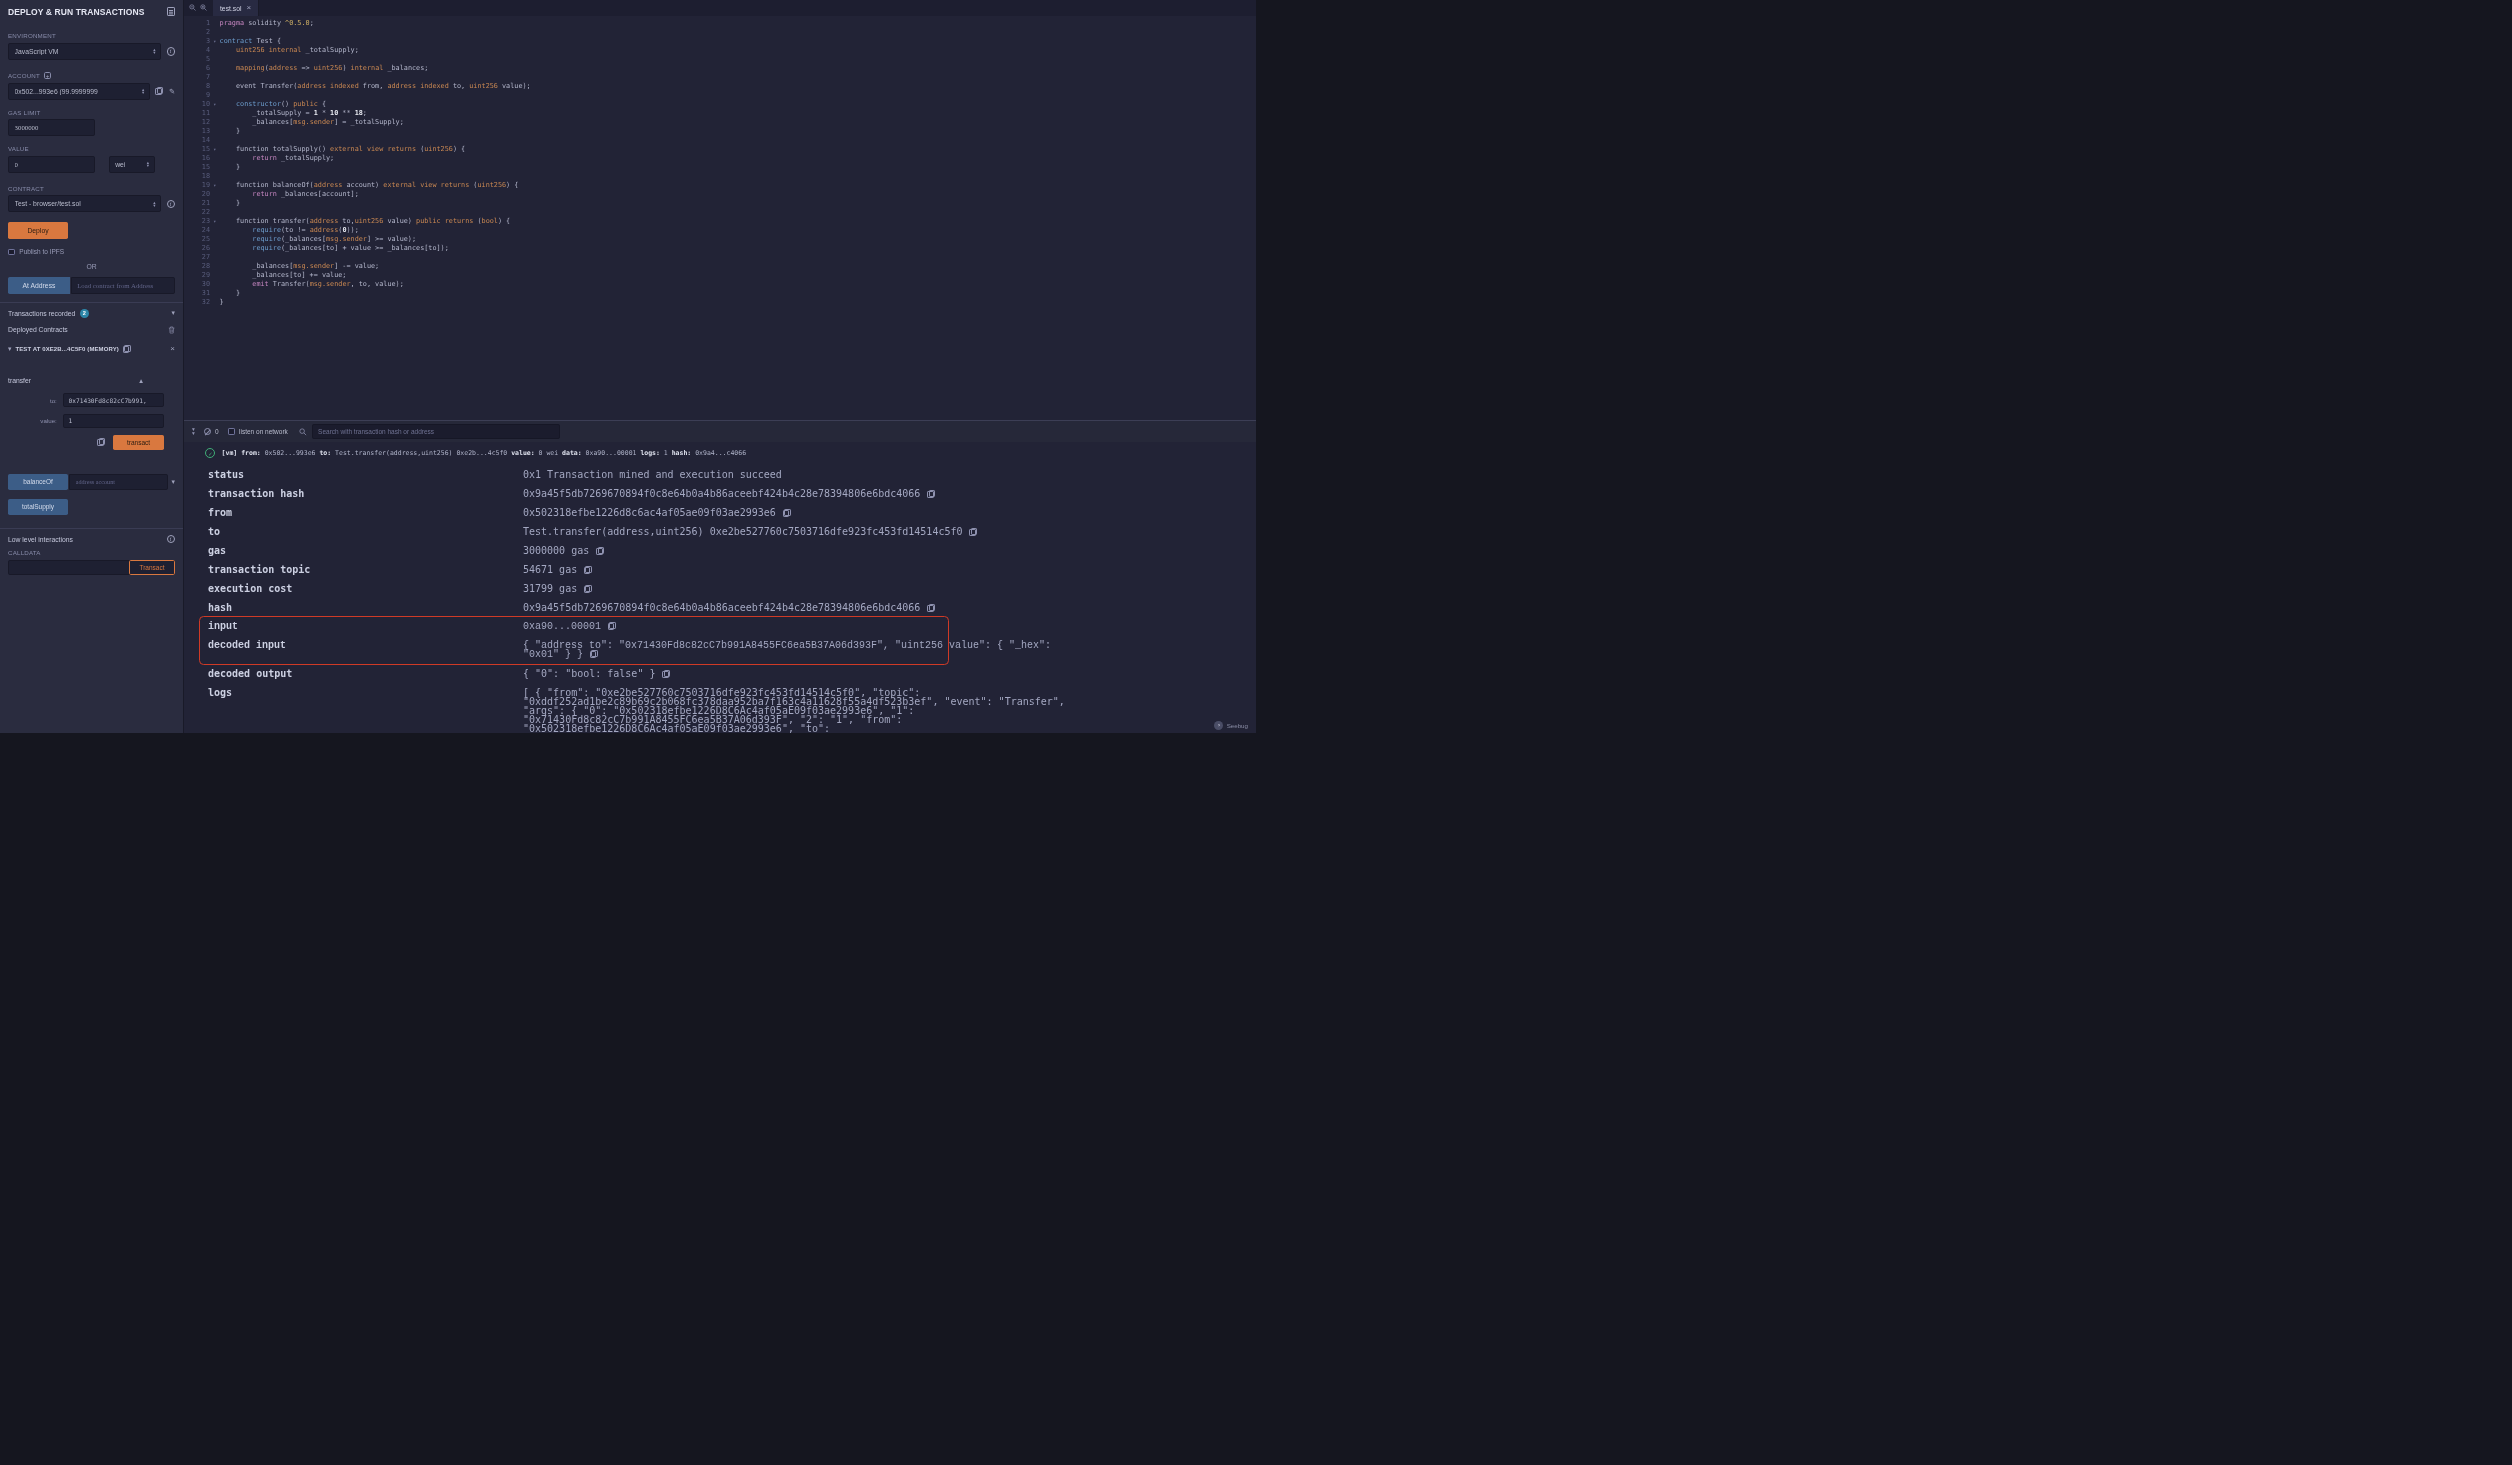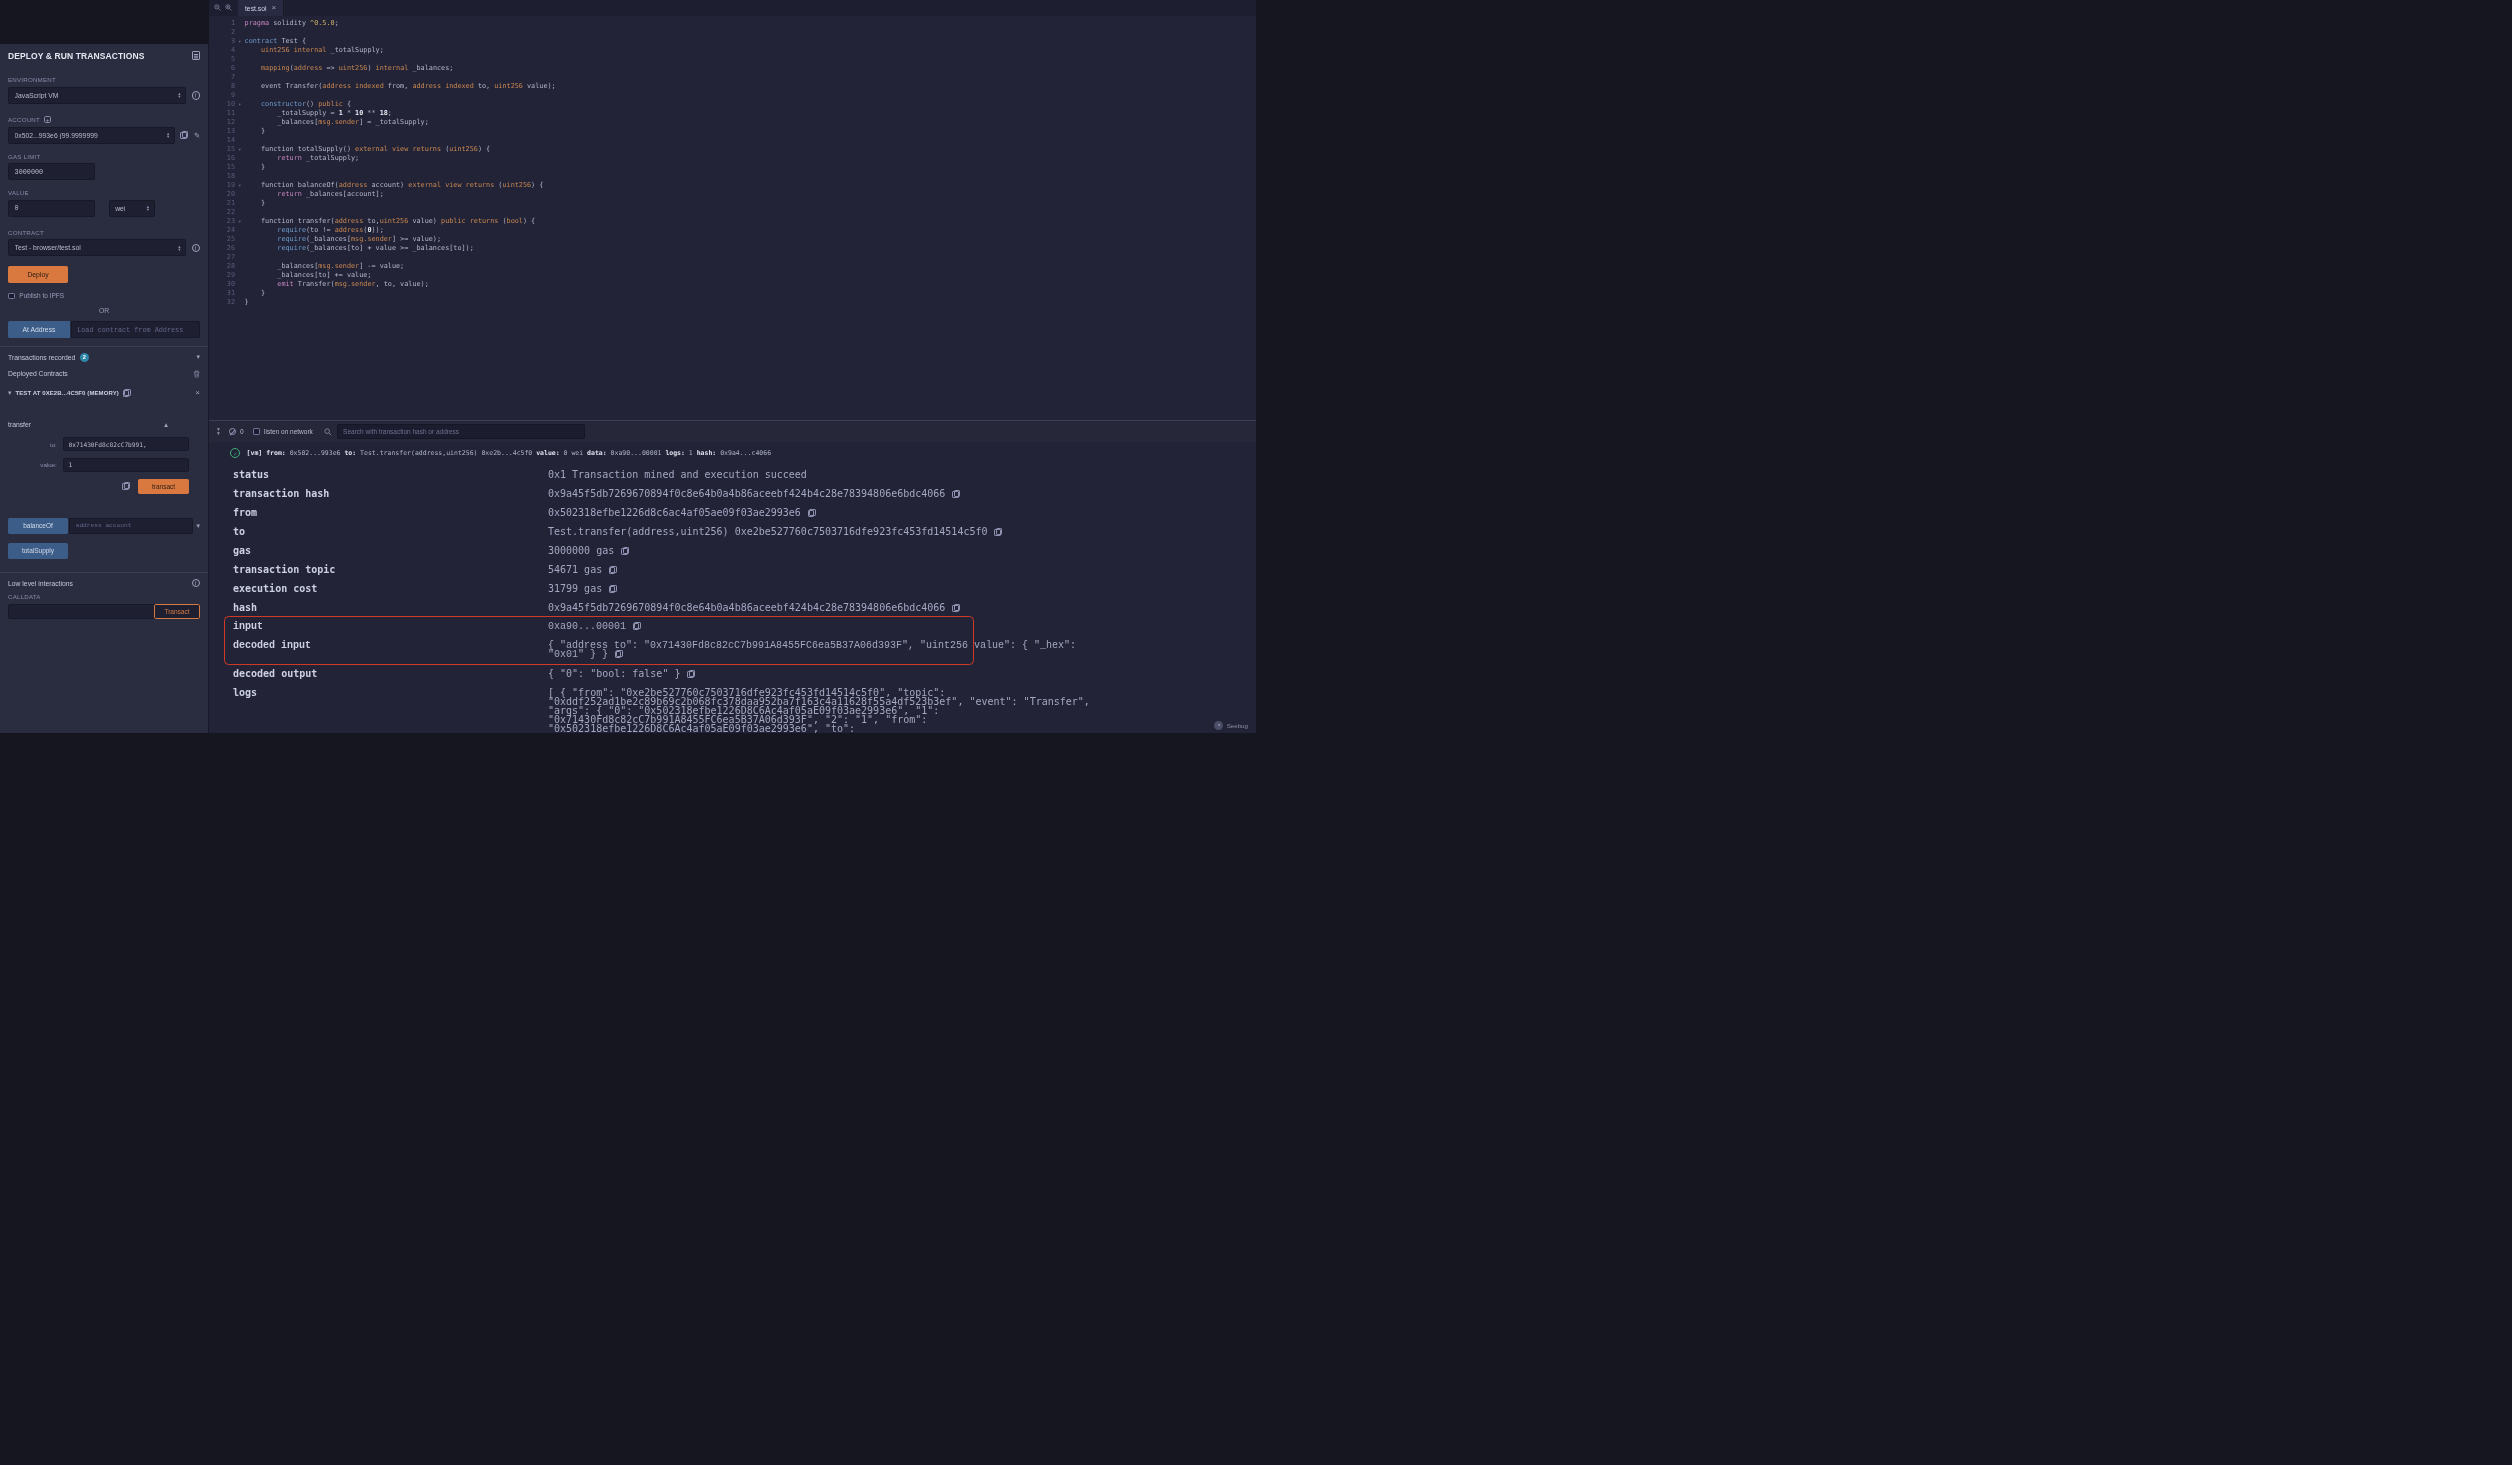--- a/index.html
+++ b/index.html
@@ -6,24 +6,24 @@
   html { background:#15161f; }
   body {
     width:1256px; height:733px; overflow:hidden; position:relative;
     font-family:"Liberation Sans", sans-serif;
     -webkit-font-smoothing:antialiased;
   }
   .app { display:flex; width:1256px; height:733px; }
 
   
   .sidebar {
-    width:209px; flex:none; height:100%;
+    width:184px; flex:none; height:100%;
     background:var(--sidebar-bg, #2a2c3f);
     border-right:0.6px solid #191a28;
-    color:#b9bccd; font-size:6.8px; overflow:hidden;margin-top:44px;
+    color:#b9bccd; font-size:6.8px; overflow:hidden;
   }
   .sb-header { display:flex; align-items:center; justify-content:space-between; padding:6.8px 8px 5.6px; }
   .sb-title { font-size:8.5px; font-weight:bold; color:#e4e6f2; letter-spacing:0.1px; }
   .icn-doc { width:8px; height:9px; border:0.8px solid #9fa2bc; border-radius:1.1px; position:relative; }
   .icn-doc::before { content:""; position:absolute; left:1.1px; top:1.7px; width:4px; height:0.8px; background:#9fa2bc; box-shadow:0 1.7px 0 #9fa2bc, 0 3.4px 0 #9fa2bc; }
   .sb-label { font-size:6.2px; color:#878ba9; margin:10px 8px 0; letter-spacing:0.2px; display:flex; align-items:center; gap:4px; }
   .sb-label.mt22 { margin-top:12.4px; }
   .sb-label.mt16 { margin-top:9px; }
   .icn-plus { width:7.3px; height:7.3px; border-radius:1.7px; border:0.6px solid #878ba9; color:#9fa2bc; display:inline-flex; align-items:center; justify-content:center; font-size:6.2px; line-height:1; }
   .icn-plus::before { content:"+"; }
@@ -33,21 +33,21 @@
     display:flex; align-items:center; justify-content:space-between; padding:0 4.5px 0 5.6px;
     color:#b9bccd; white-space:nowrap; overflow:hidden; cursor:pointer;
   }
   .sb-select .txt { overflow:hidden; text-overflow:clip; white-space:nowrap; }
   .grow { flex:1; min-width:0; }
   .caret { display:flex; flex-direction:column; align-items:center; color:#8f92b0; font-size:4.5px; line-height:3.4px; flex:none; margin-left:3.4px; }
   .caret::before { content:"▴"; }
   .caret::after { content:"▾"; }
   .sb-input {
     height:17px; background:var(--input-bg, #1e2032); border:0.6px solid #181928; border-radius:1.7px;
-    color:#b9bccd; font-size:6.8px; padding:0 5.6px; font-family:Liberation Mono, monospace; outline:none;
+    color:#b9bccd; font-size:6.8px; padding:0 5.6px; font-family:Liberation Serif, serif; outline:none;
   }
   .sb-input::placeholder { color:#62658a; }
   .icn-info { width:8.5px; height:8.5px; flex:none; border-radius:50%; border:0.6px solid #9fa2bc; color:#9fa2bc;
     display:inline-flex; align-items:center; justify-content:center; font-size:5.6px; font-style:italic; font-family:"DejaVu Serif", serif; cursor:pointer; }
   .icn-info::before { content:"i"; }
   .icn-copy { position:relative; width:8px; height:8px; display:inline-block; flex:none; cursor:pointer; vertical-align:middle; }
   .icn-copy::before, .icn-copy::after { content:""; position:absolute; width:4.5px; height:5px; border:0.7px solid #8f92b0; border-radius:1.1px; }
   .icn-copy::before { right:0; top:0; }
   .icn-copy::after { left:0; bottom:0; }
   .icn-pencil { color:#9fa2bc; font-size:7.3px; cursor:pointer; }

